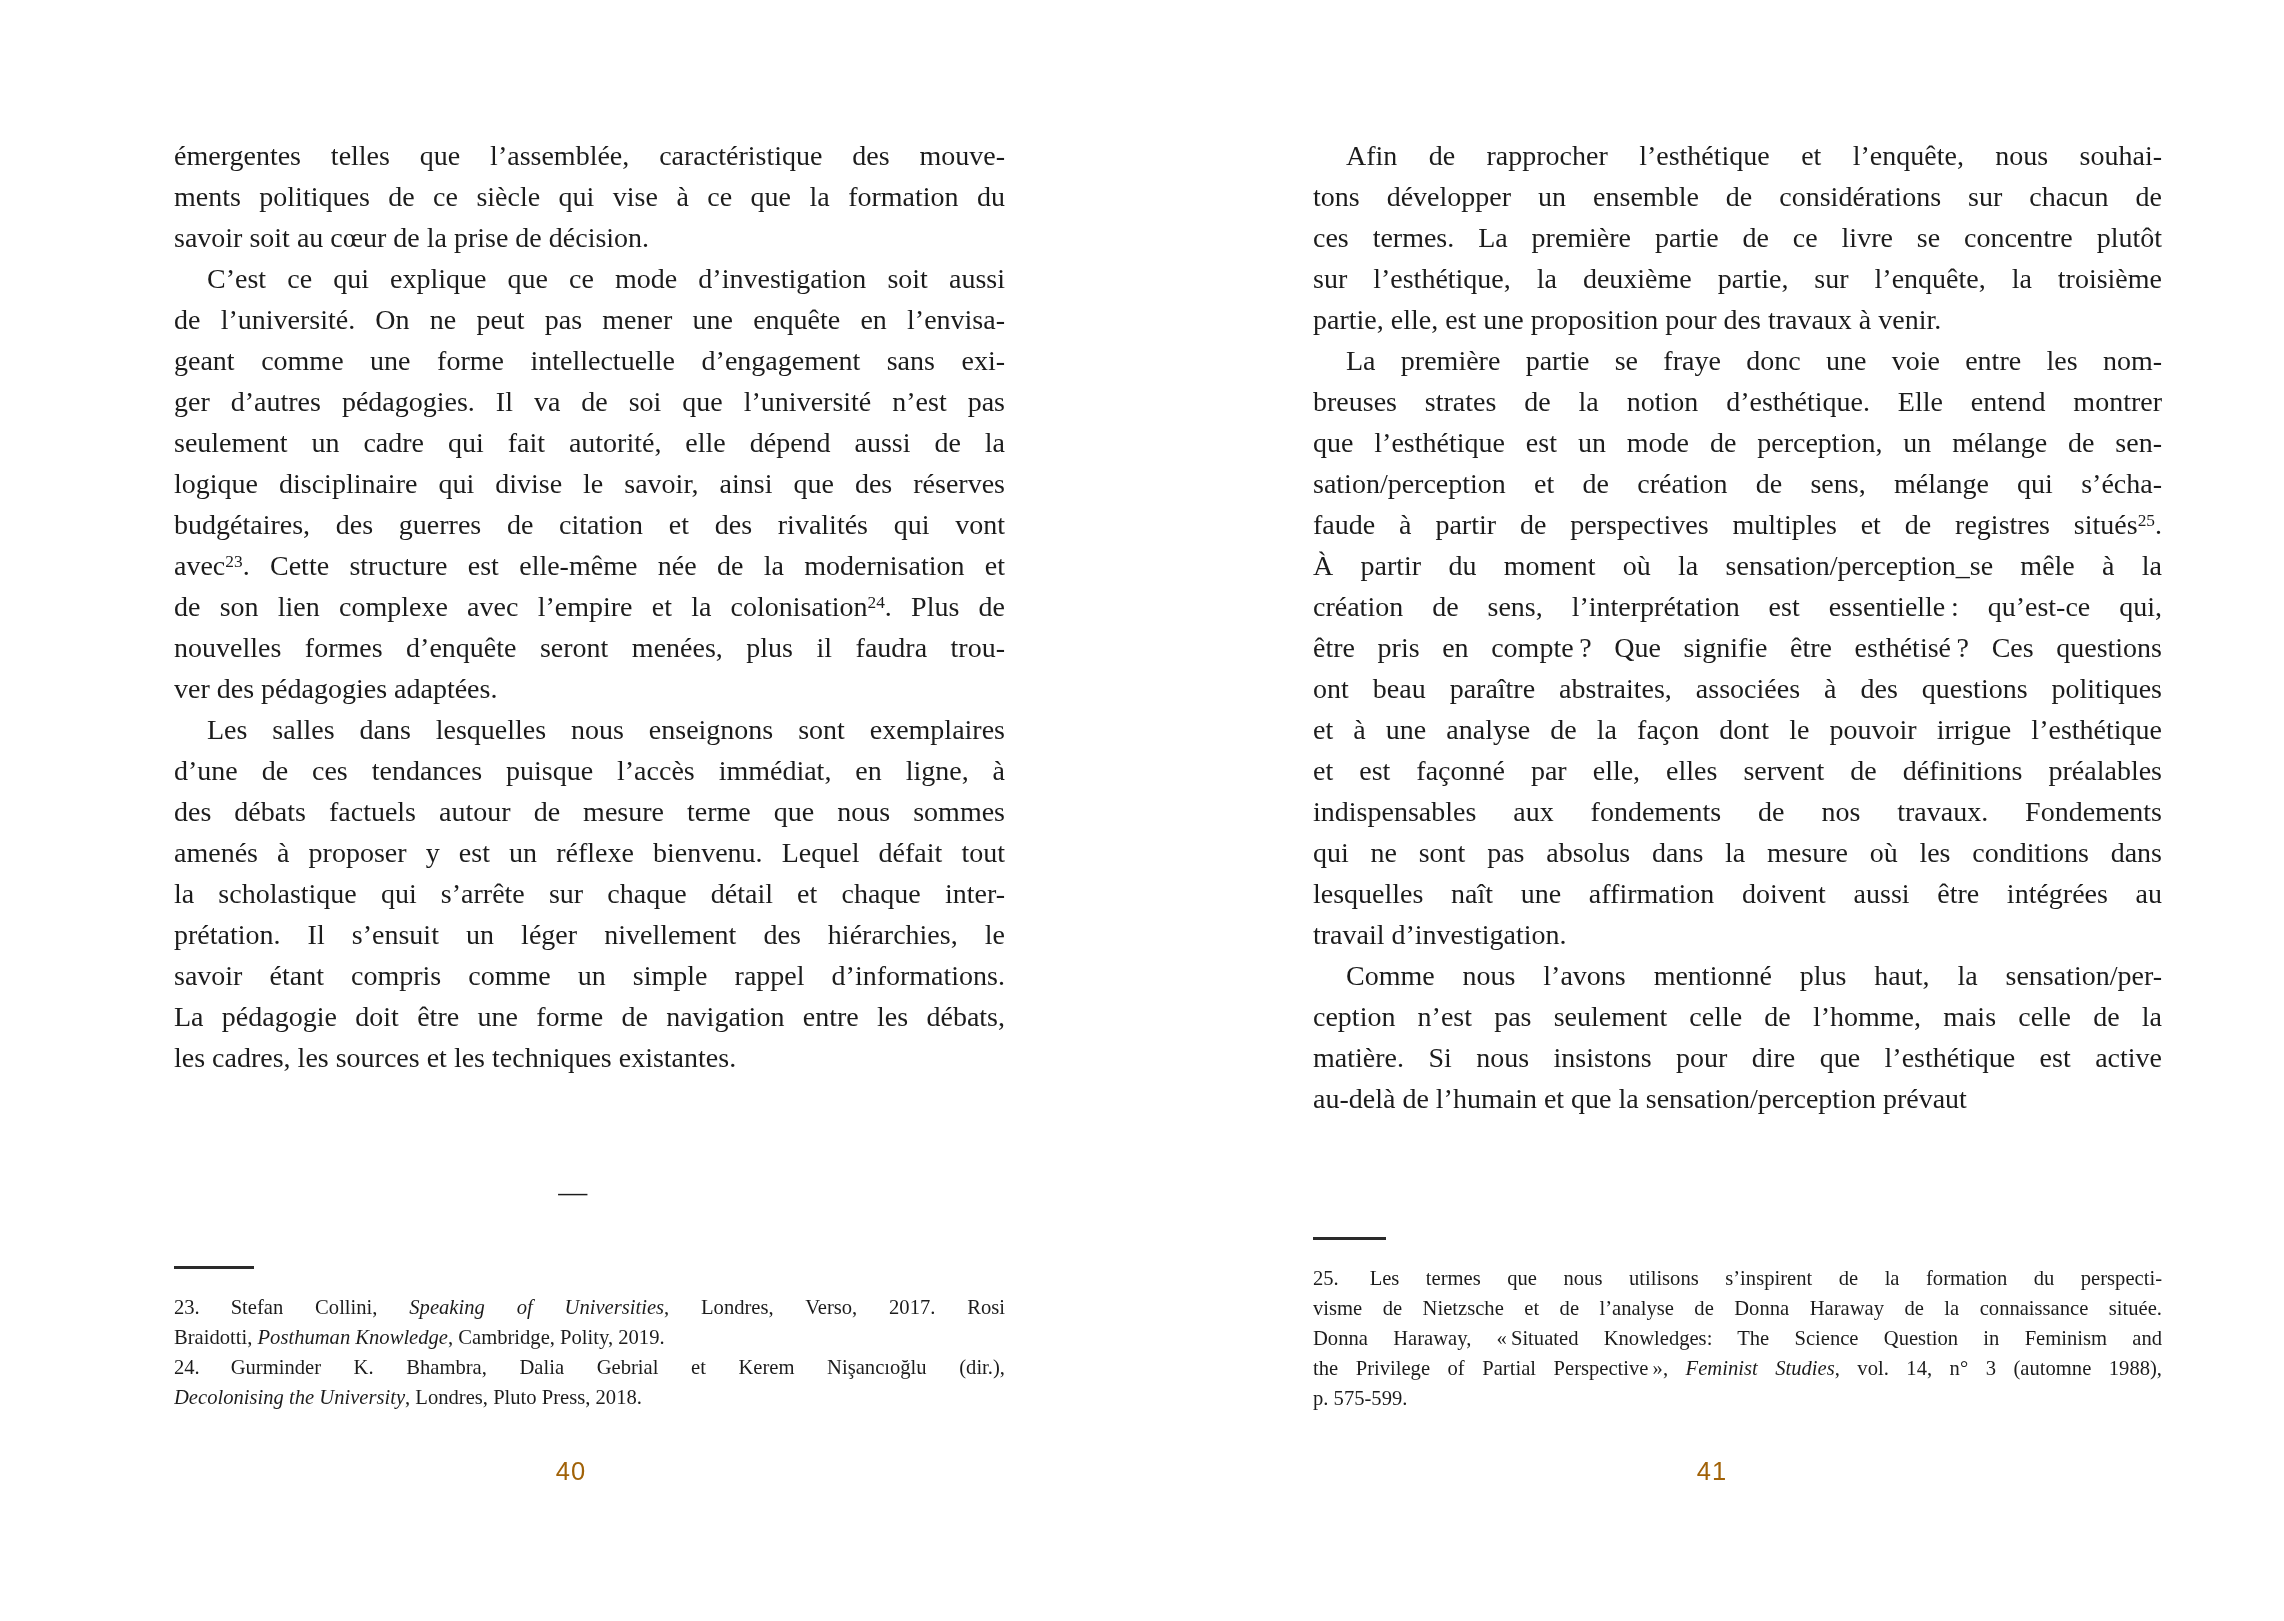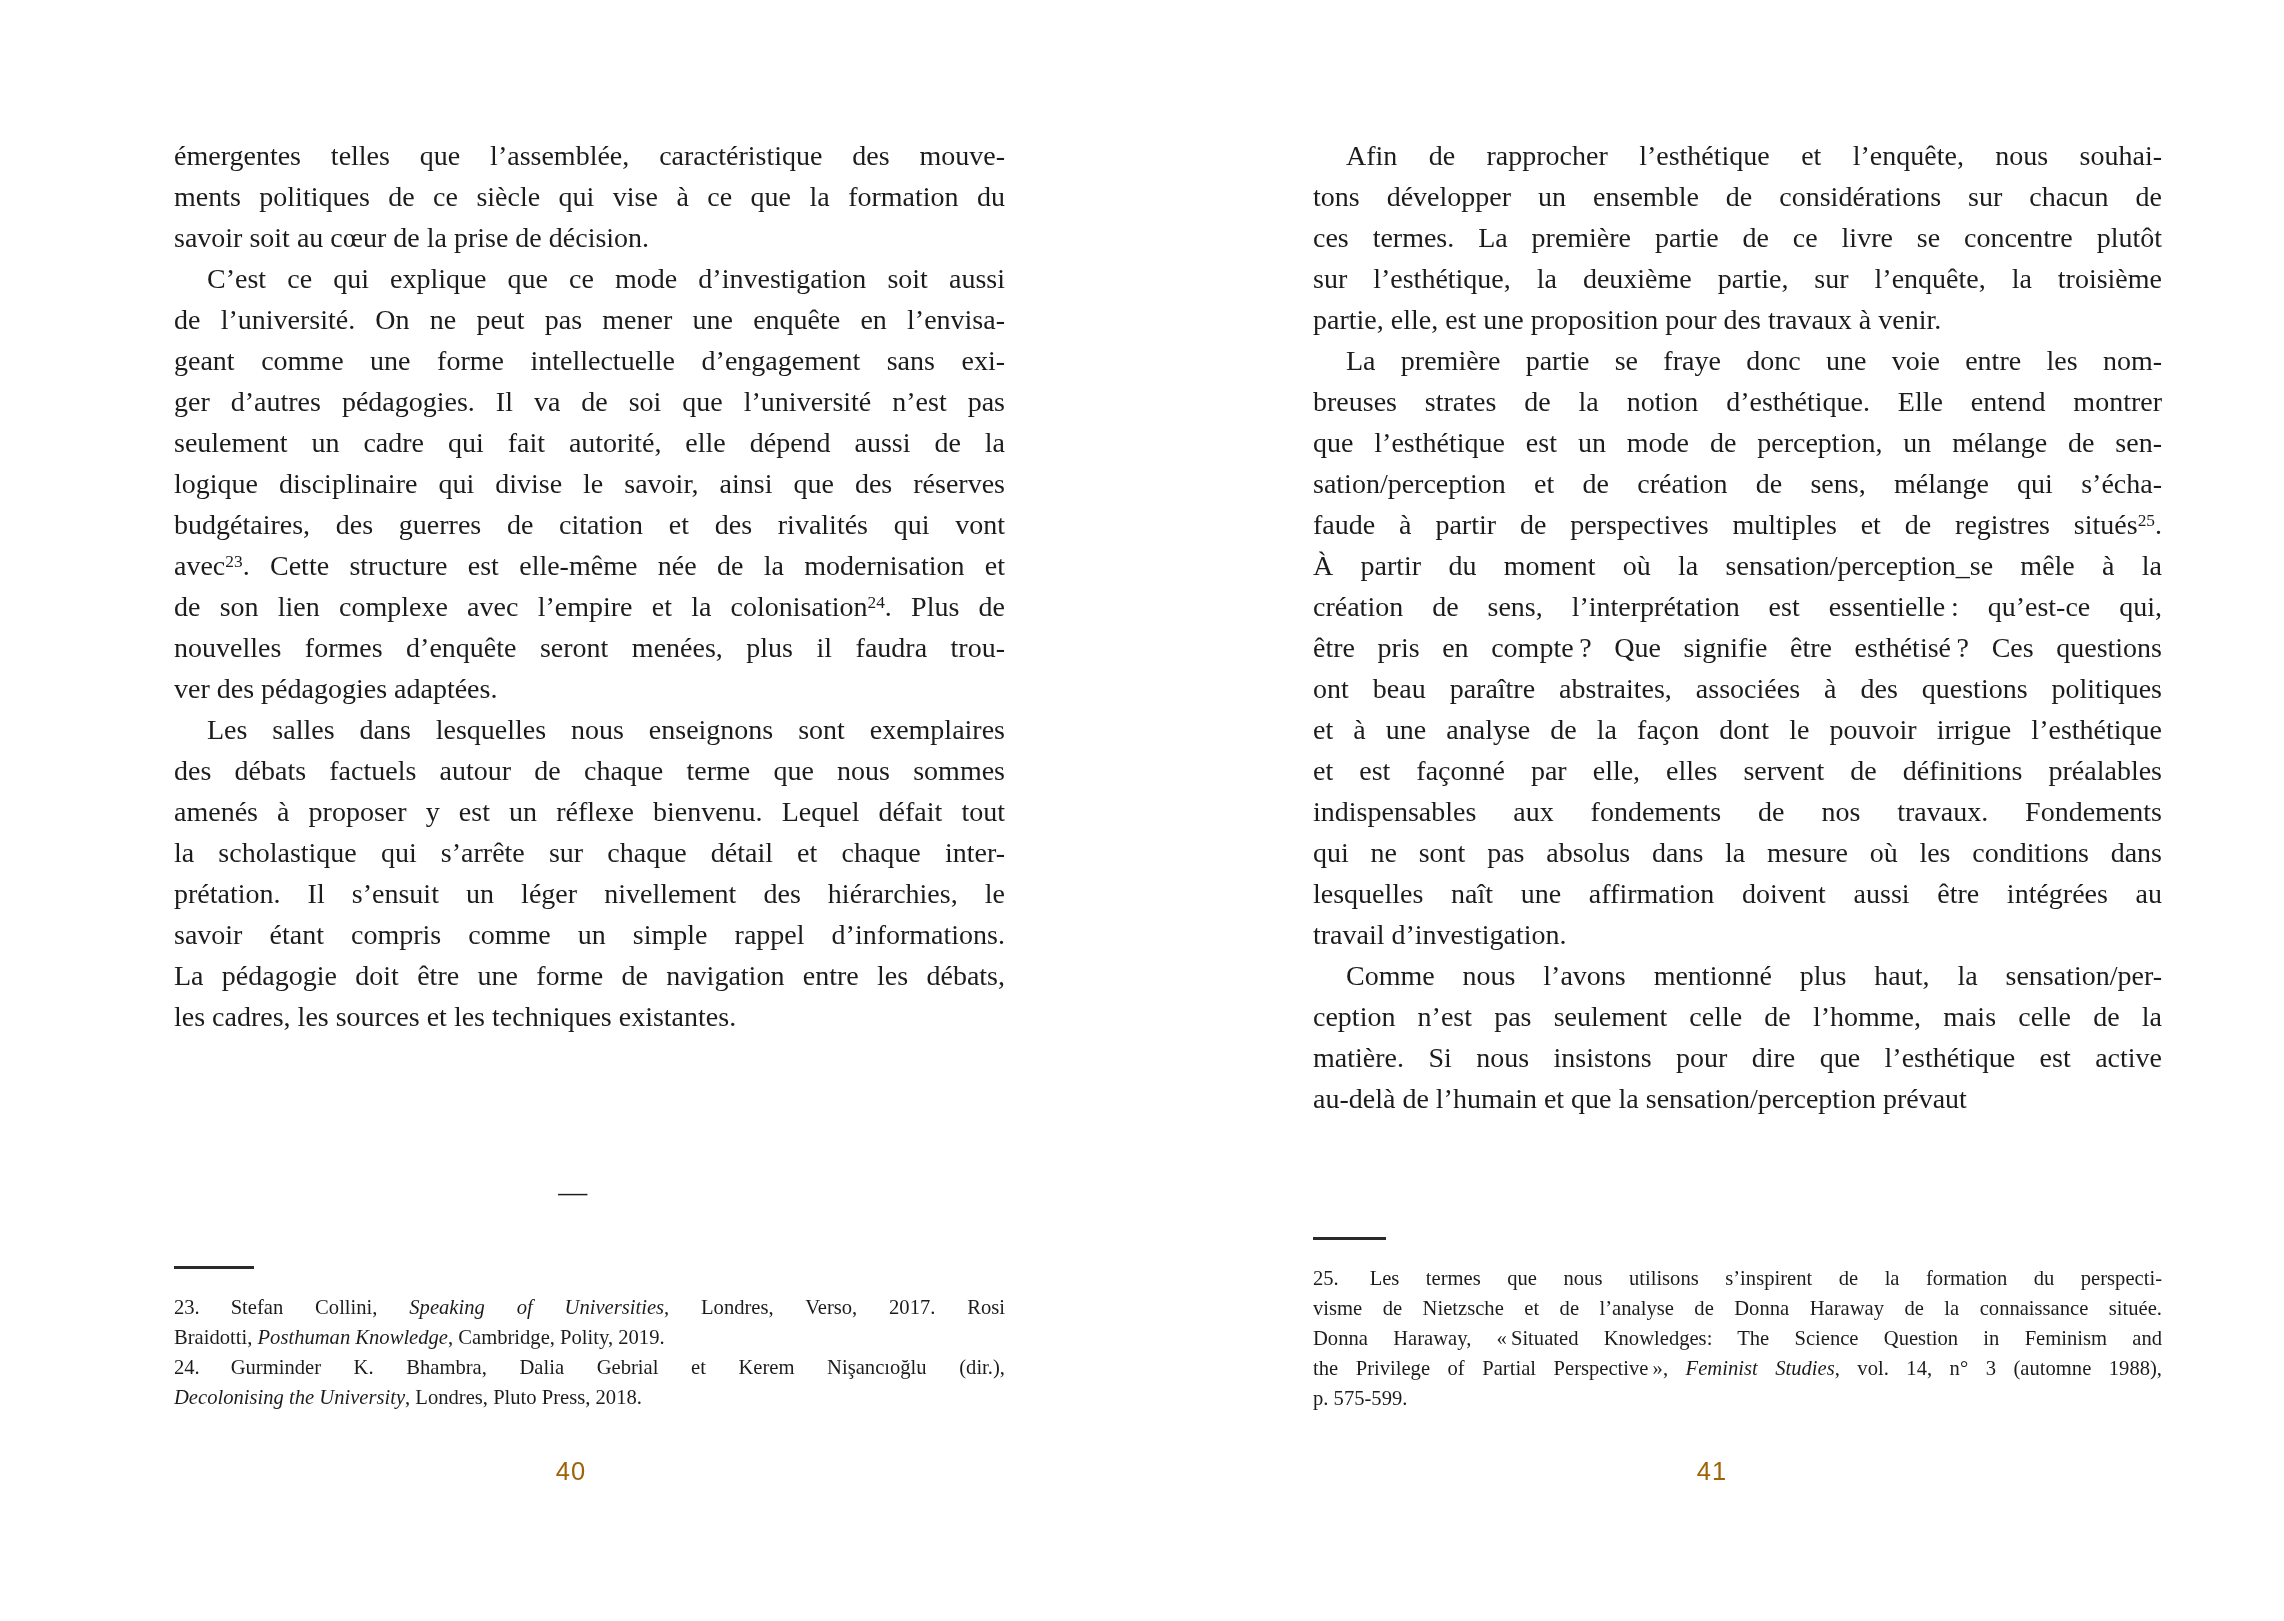--- a/index.html
+++ b/index.html
@@ -103,21 +103,22 @@
     <div class="line">geant comme une forme intellectuelle d’engagement sans exi-</div>
     <div class="line">ger d’autres pédagogies. Il va de soi que l’université n’est pas</div>
     <div class="line">seulement un cadre qui fait autorité, elle dépend aussi de la</div>
     <div class="line">logique disciplinaire qui divise le savoir, ainsi que des réserves</div>
     <div class="line">budgétaires, des guerres de citation et des rivalités qui vont</div>
     <div class="line">avec<sup>23</sup>. Cette structure est elle-même née de la modernisation et</div>
     <div class="line">de son lien complexe avec l’empire et la colonisation<sup>24</sup>. Plus de</div>
     <div class="line">nouvelles formes d’enquête seront menées, plus il faudra trou-</div>
     <div class="line last">ver des pédagogies adaptées.</div>
     <div class="line indent">Les salles dans lesquelles nous enseignons sont exemplaires</div>
-    <div class="line">des débats factuels autour de chaque terme que nous sommes</div>
+    <div class="line">d’une de ces tendances puisque l’accès immédiat, en ligne, à</div>
+    <div class="line">des débats factuels autour de mesure terme que nous sommes</div>
     <div class="line">amenés à proposer y est un réflexe bienvenu. Lequel défait tout</div>
     <div class="line">la scholastique qui s’arrête sur chaque détail et chaque inter-</div>
     <div class="line">prétation. Il s’ensuit un léger nivellement des hiérarchies, le</div>
     <div class="line">savoir étant compris comme un simple rappel d’informations.</div>
     <div class="line">La pédagogie doit être une forme de navigation entre les débats,</div>
     <div class="line last">les cadres, les sources et les techniques existantes.</div>
   </div>
 
 <div class="section-separator">—</div>
 

